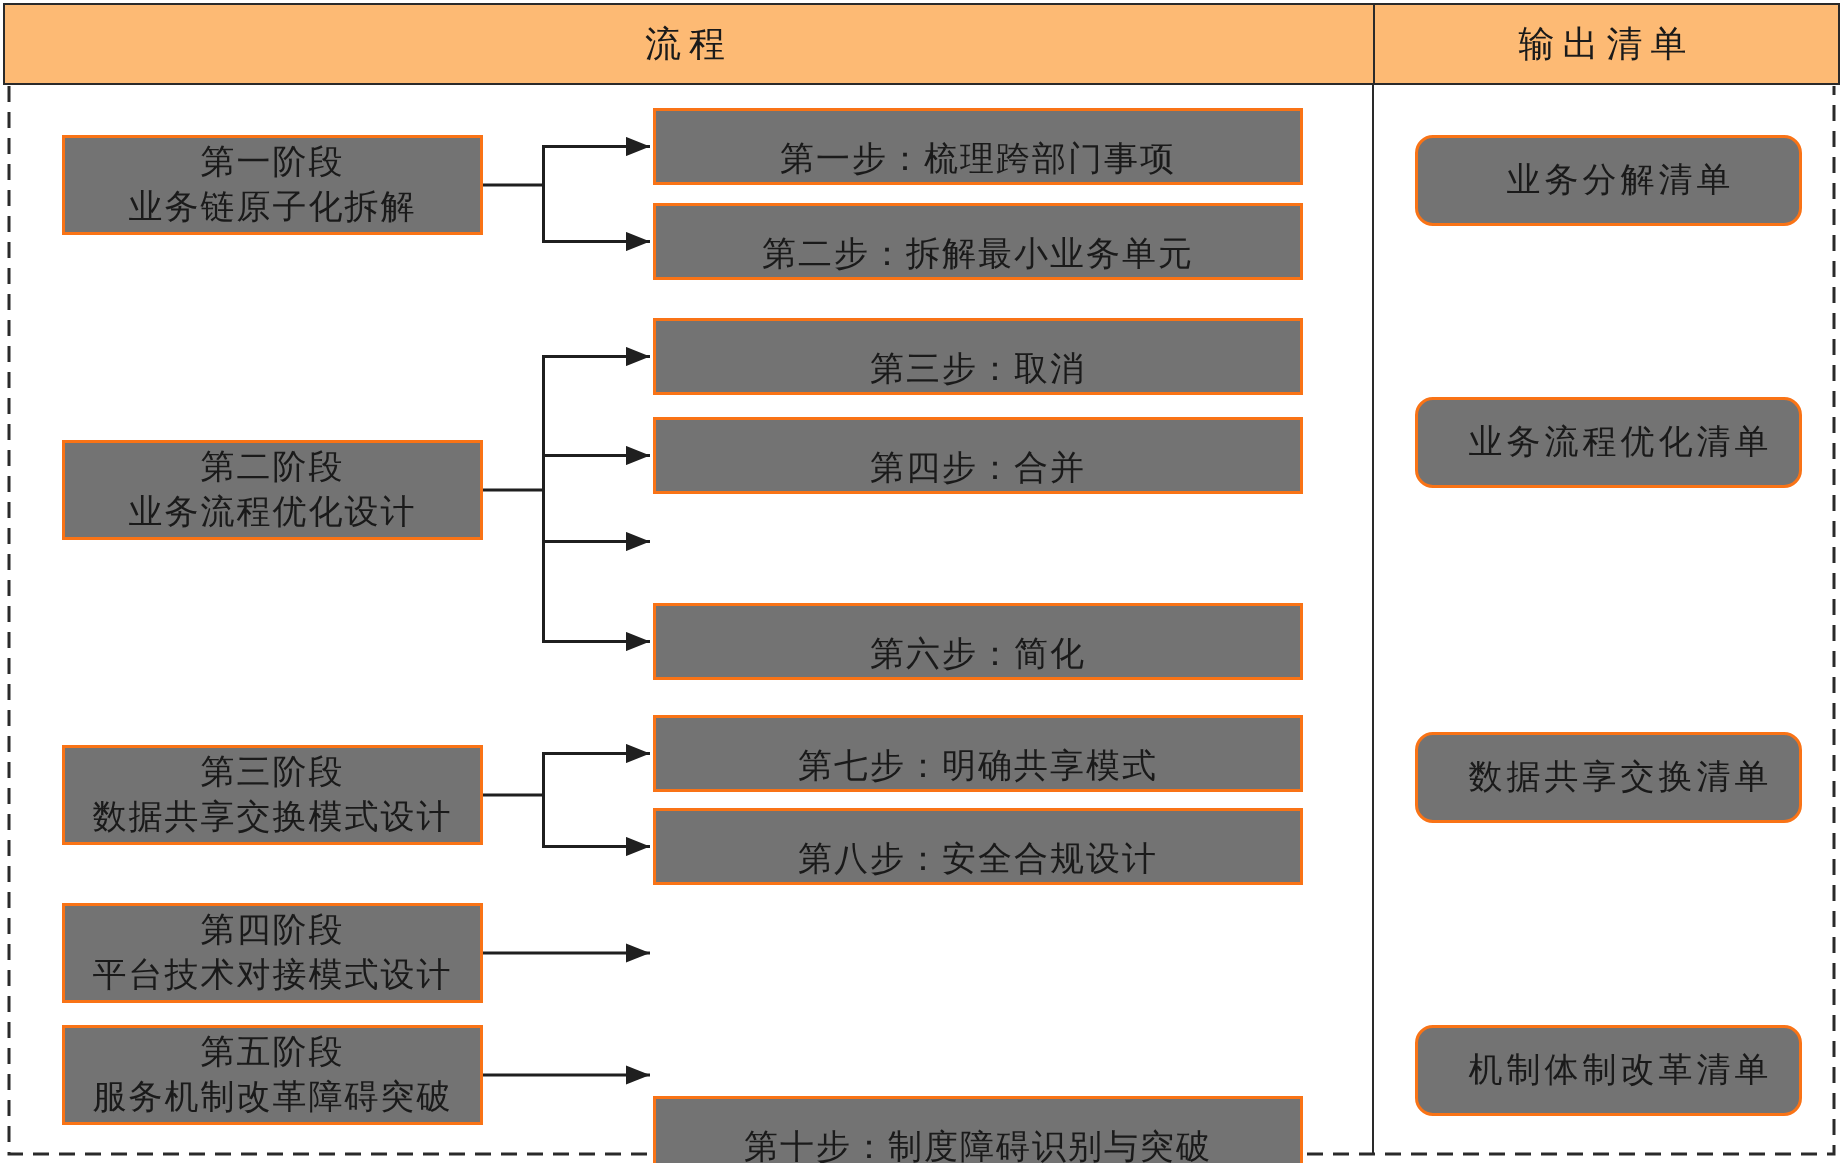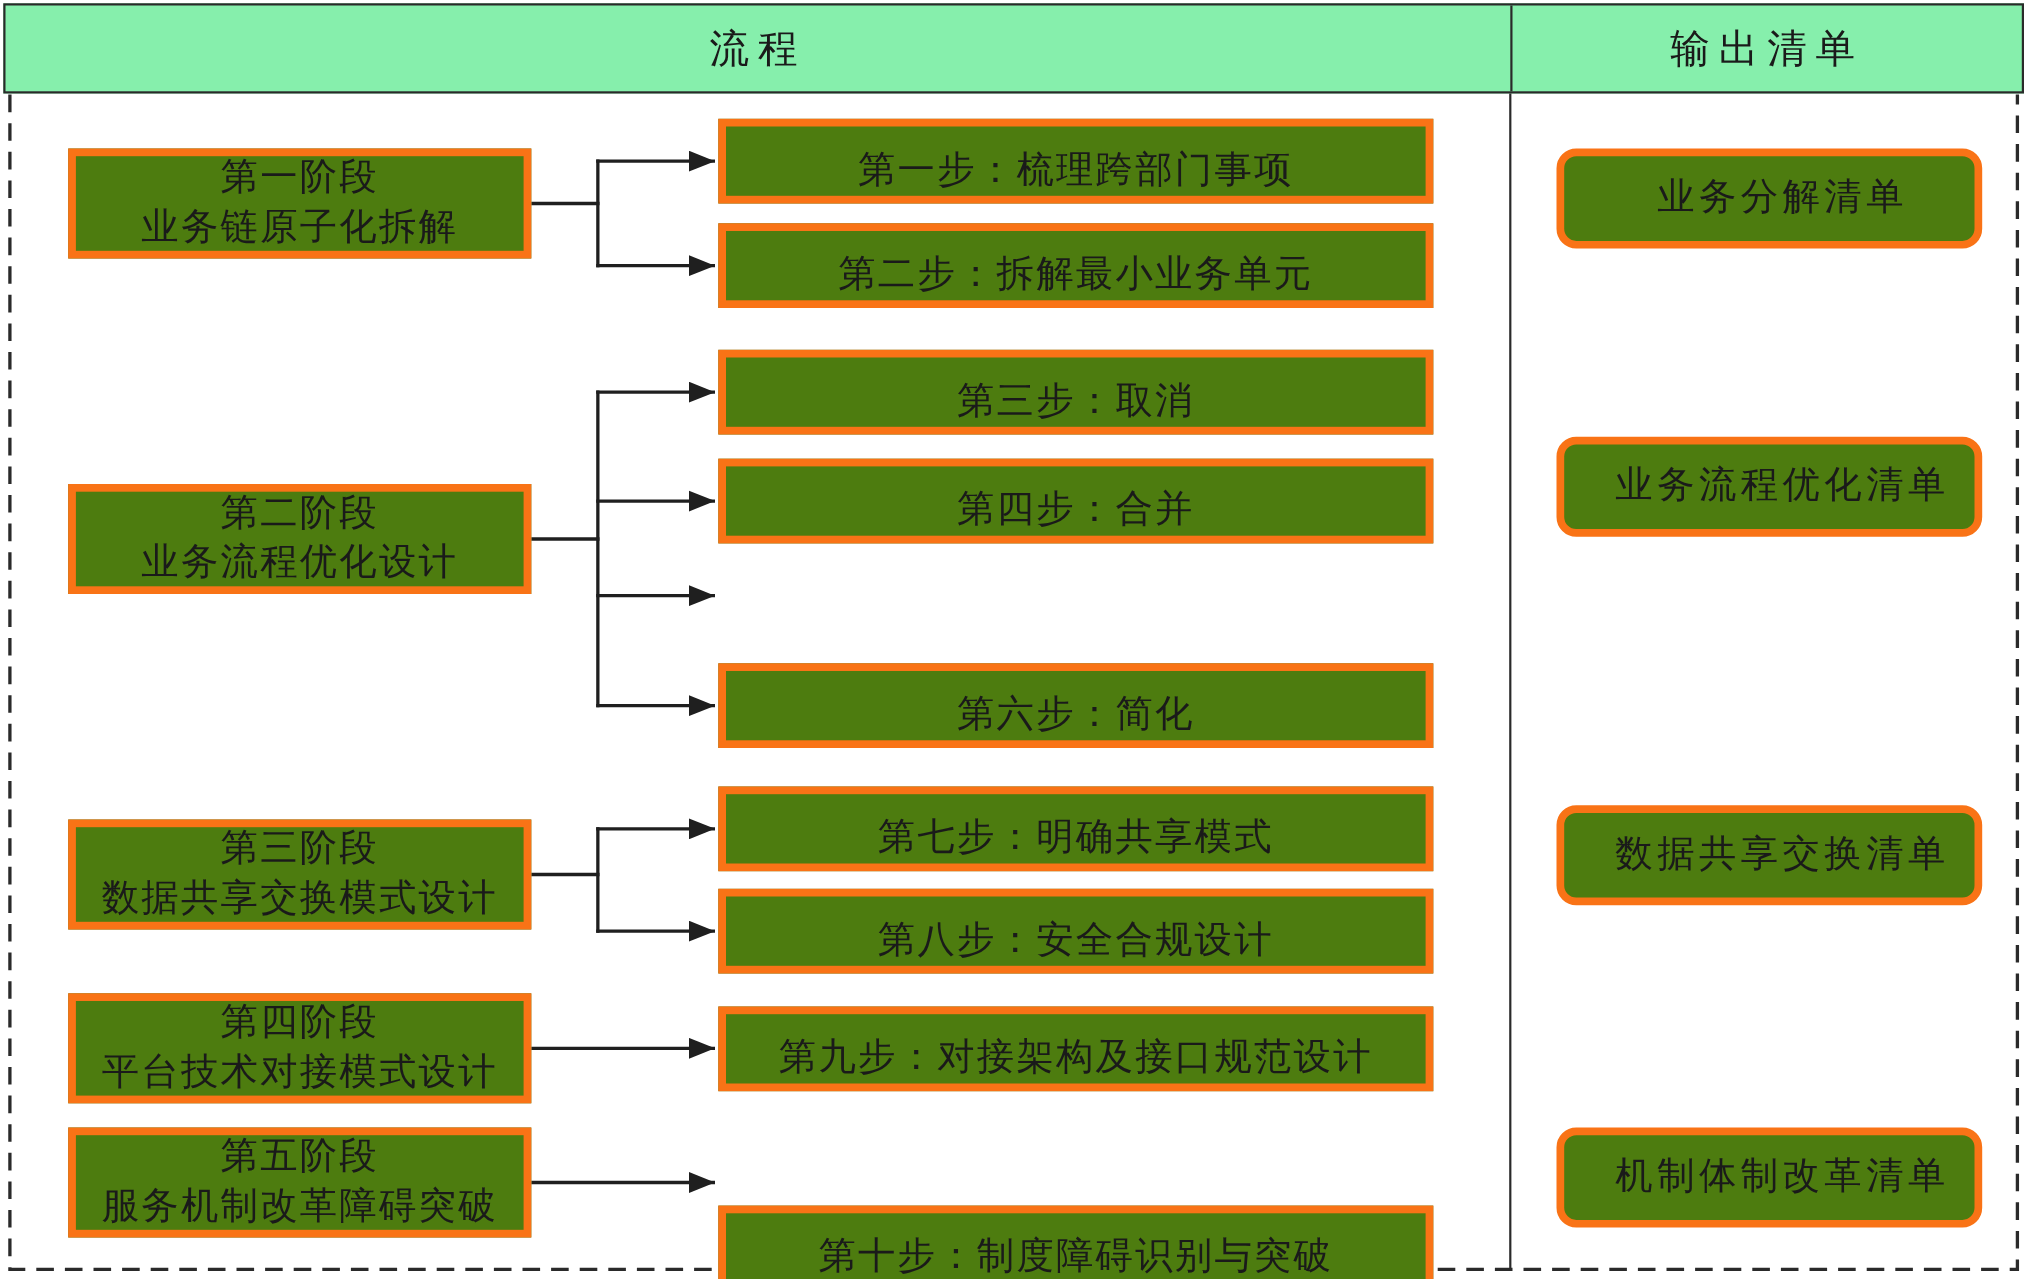--- a/index.html
+++ b/index.html
@@ -8,41 +8,41 @@
     position:relative;
     width:1843px; height:1163px;
     background:#ffffff;
     font-family:"Liberation Serif","DejaVu Serif",serif;
     color:#1a1a1a;
     overflow:hidden;
   }
   .header {
     position:absolute; left:3px; top:3px;
     width:1837px; height:82px;
-    background:#86efac;
+    background:#fdba74;
     border:2px solid #2a2a2a;
     display:flex;
   }
   .header-cell {
     display:flex; align-items:center; justify-content:center;
     font-size:36px; letter-spacing:8px;
   }
   .header-cell.process { width:1368px; }
   .header-cell.output  { flex:1; border-left:2px solid #2a2a2a; }
 
   .svg-layer {
     position:absolute; left:0; top:0;
     width:1843px; height:1163px;
     pointer-events:none;
   }
 
   .box {
     position:absolute;
-    background:#4d7c0f;
-    border:7px solid #f97316;
+    background:#737373;
+    border:3px solid #f97316;
     display:flex; flex-direction:column;
     align-items:center; justify-content:center;
     text-align:center;
     font-size:34px; line-height:1.32;
     letter-spacing:2px;
     white-space:nowrap;
   }
   .stage  { left:62px;   width:421px; height:100px; }
   .step   { left:653px;  width:650px; height:77px;justify-content:flex-end;  }
   .out    { left:1415px; width:387px; height:91px; border-radius:18px; letter-spacing:4px;padding-left:24px; }
@@ -139,23 +139,20 @@
   </div>
   <div class="box step" style="top:603px;">
     <span>第六步：简化</span>
   </div>
   <div class="box step" style="top:715px;">
     <span>第七步：明确共享模式</span>
   </div>
   <div class="box step" style="top:808px;">
     <span>第八步：安全合规设计</span>
   </div>
-  <div class="box step" style="top:915px;">
-    <span>第九步：对接架构及接口规范设计</span>
-  </div>
   <div class="box step" style="top:1096px;">
     <span>第十步：制度障碍识别与突破</span>
   </div>
 
   <div class="box out" style="top:135px;">
     <span>业务分解清单</span>
   </div>
   <div class="box out" style="top:397px;">
     <span>业务流程优化清单</span>
   </div>

